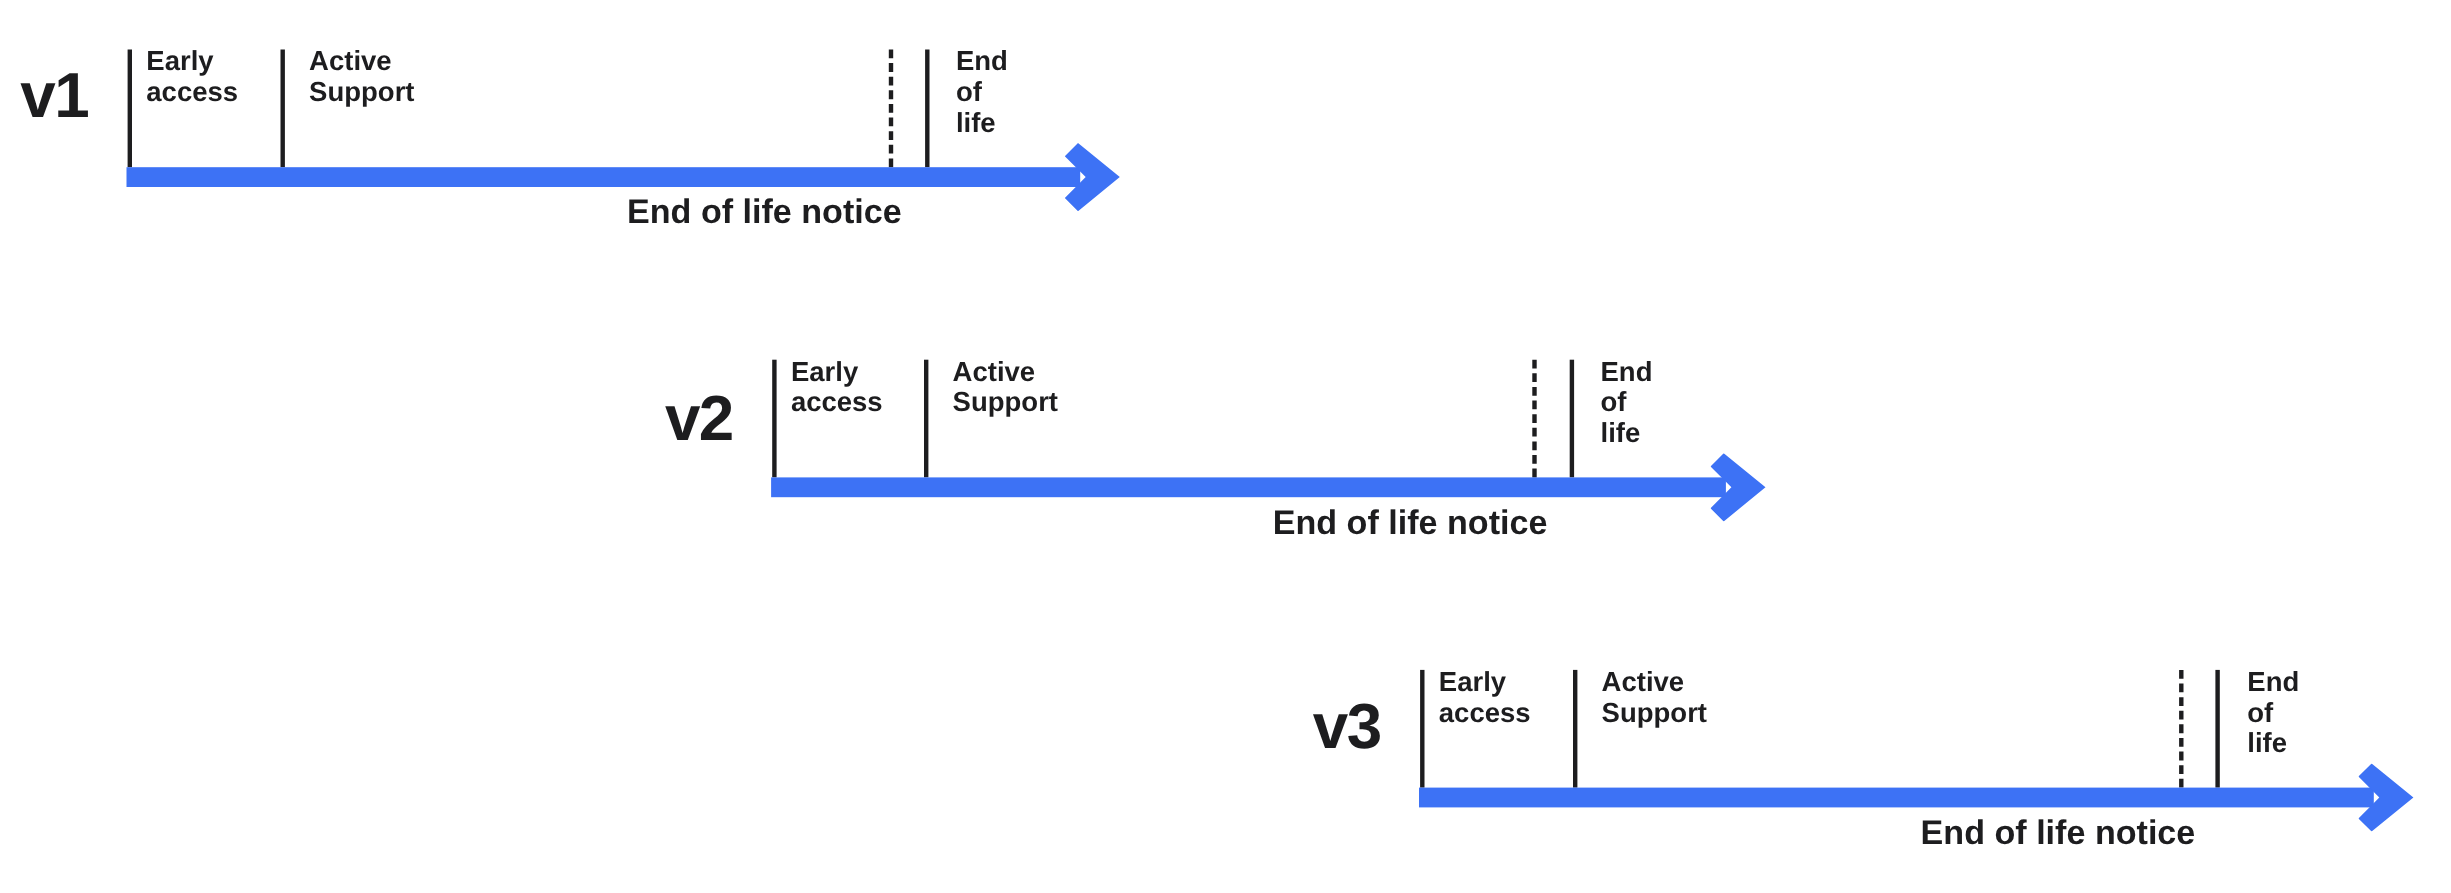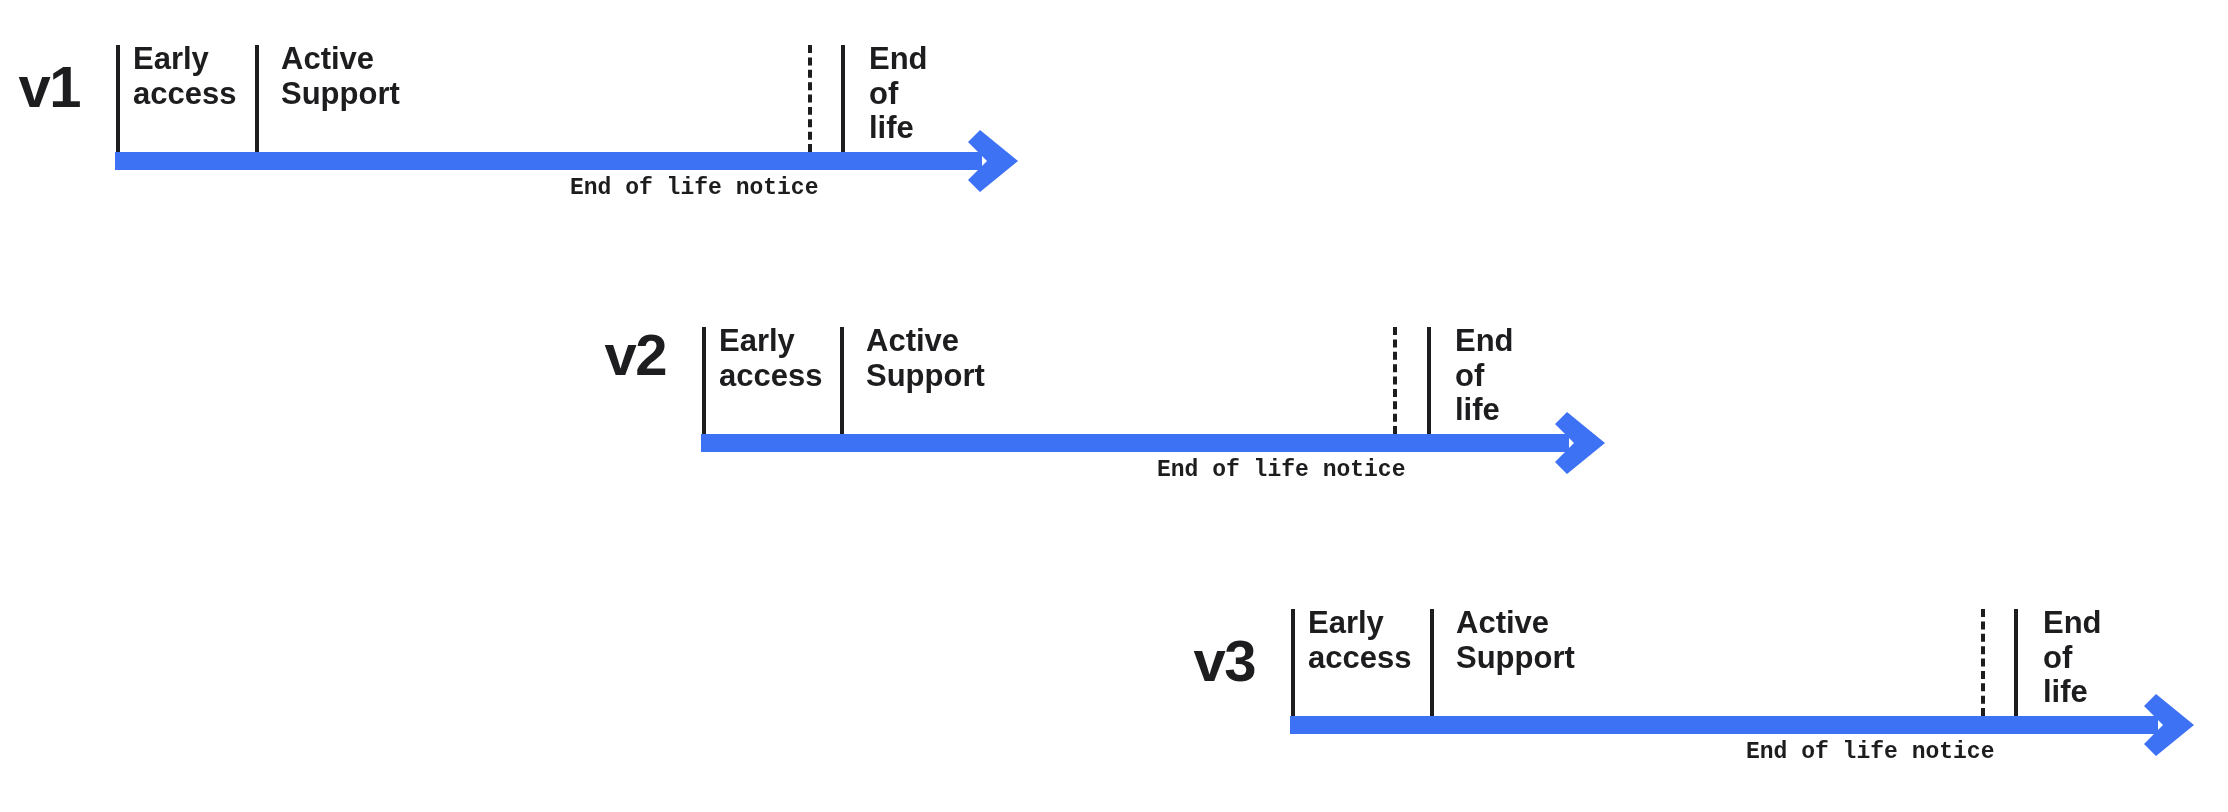--- a/index.html
+++ b/index.html
@@ -50,36 +50,35 @@
   
   .divider-dashed {
     position: absolute;
     width: 0;
     border-left: 4px dashed #1d1d1f;
   }
 
   
   .phase-label {
     position: absolute;
-    font-size: 31px;
+    font-size: 25px;
     font-weight: 700;
     color: #1d1d1f;
     line-height: 1.12;
     white-space: pre-line;
   }
 
   
   .notice-label {
     position: absolute;
-    font-size: 23px;
+    font-size: 31px;
     font-weight: 700;
     color: #1d1d1f;
     line-height: 1.1;
     white-space: nowrap;
-    font-family: Liberation Mono, monospace;
   }
 
   
   .bar {
     position: absolute;
     height: 18px;
   }
 
   
   .arrow-head {
@@ -101,21 +100,21 @@
 access</div>
       <div class="phase-label" style="left: 281px; top: 42px;">Active Support</div>
       <div class="phase-label" style="left: 869px; top: 42px;">End of life</div>
       <div class="bar" style="left: 115px; top: 152px; width: 867px; background: rgb(61, 114, 245);"></div>
       <svg class="arrow-head" width="62" height="62" viewBox="0 0 62 62" style="left: 968px; top: 130px;">
         <polygon points="12,0 50,31 12,62 0,50 19,31 0,12" fill="#3d72f5"></polygon>
       </svg>
       <div class="notice-label" style="left: 570px; top: 176px;">End of life notice</div>
     </div>
     <div class="timeline-row">
-      <div class="version-label" style="left: 604px; top: 326px; width: 62px;">v2</div>
+      <div class="version-label" style="left: 604px; top: 352px; width: 62px;">v2</div>
       <div class="divider" style="left: 702px; top: 327px; height: 107px;"></div>
       <div class="divider" style="left: 840px; top: 327px; height: 107px;"></div>
       <div class="divider" style="left: 1427px; top: 327px; height: 107px;"></div>
       <div class="divider-dashed" style="left: 1393px; top: 327px; height: 107px;"></div>
       <div class="phase-label" style="left: 719px; top: 324px;">Early
 access</div>
       <div class="phase-label" style="left: 866px; top: 324px;">Active Support</div>
       <div class="phase-label" style="left: 1455px; top: 324px;">End of life</div>
       <div class="bar" style="left: 701px; top: 434px; width: 868px; background: rgb(61, 114, 245);"></div>
       <svg class="arrow-head" width="62" height="62" viewBox="0 0 62 62" style="left: 1555px; top: 412px;">

